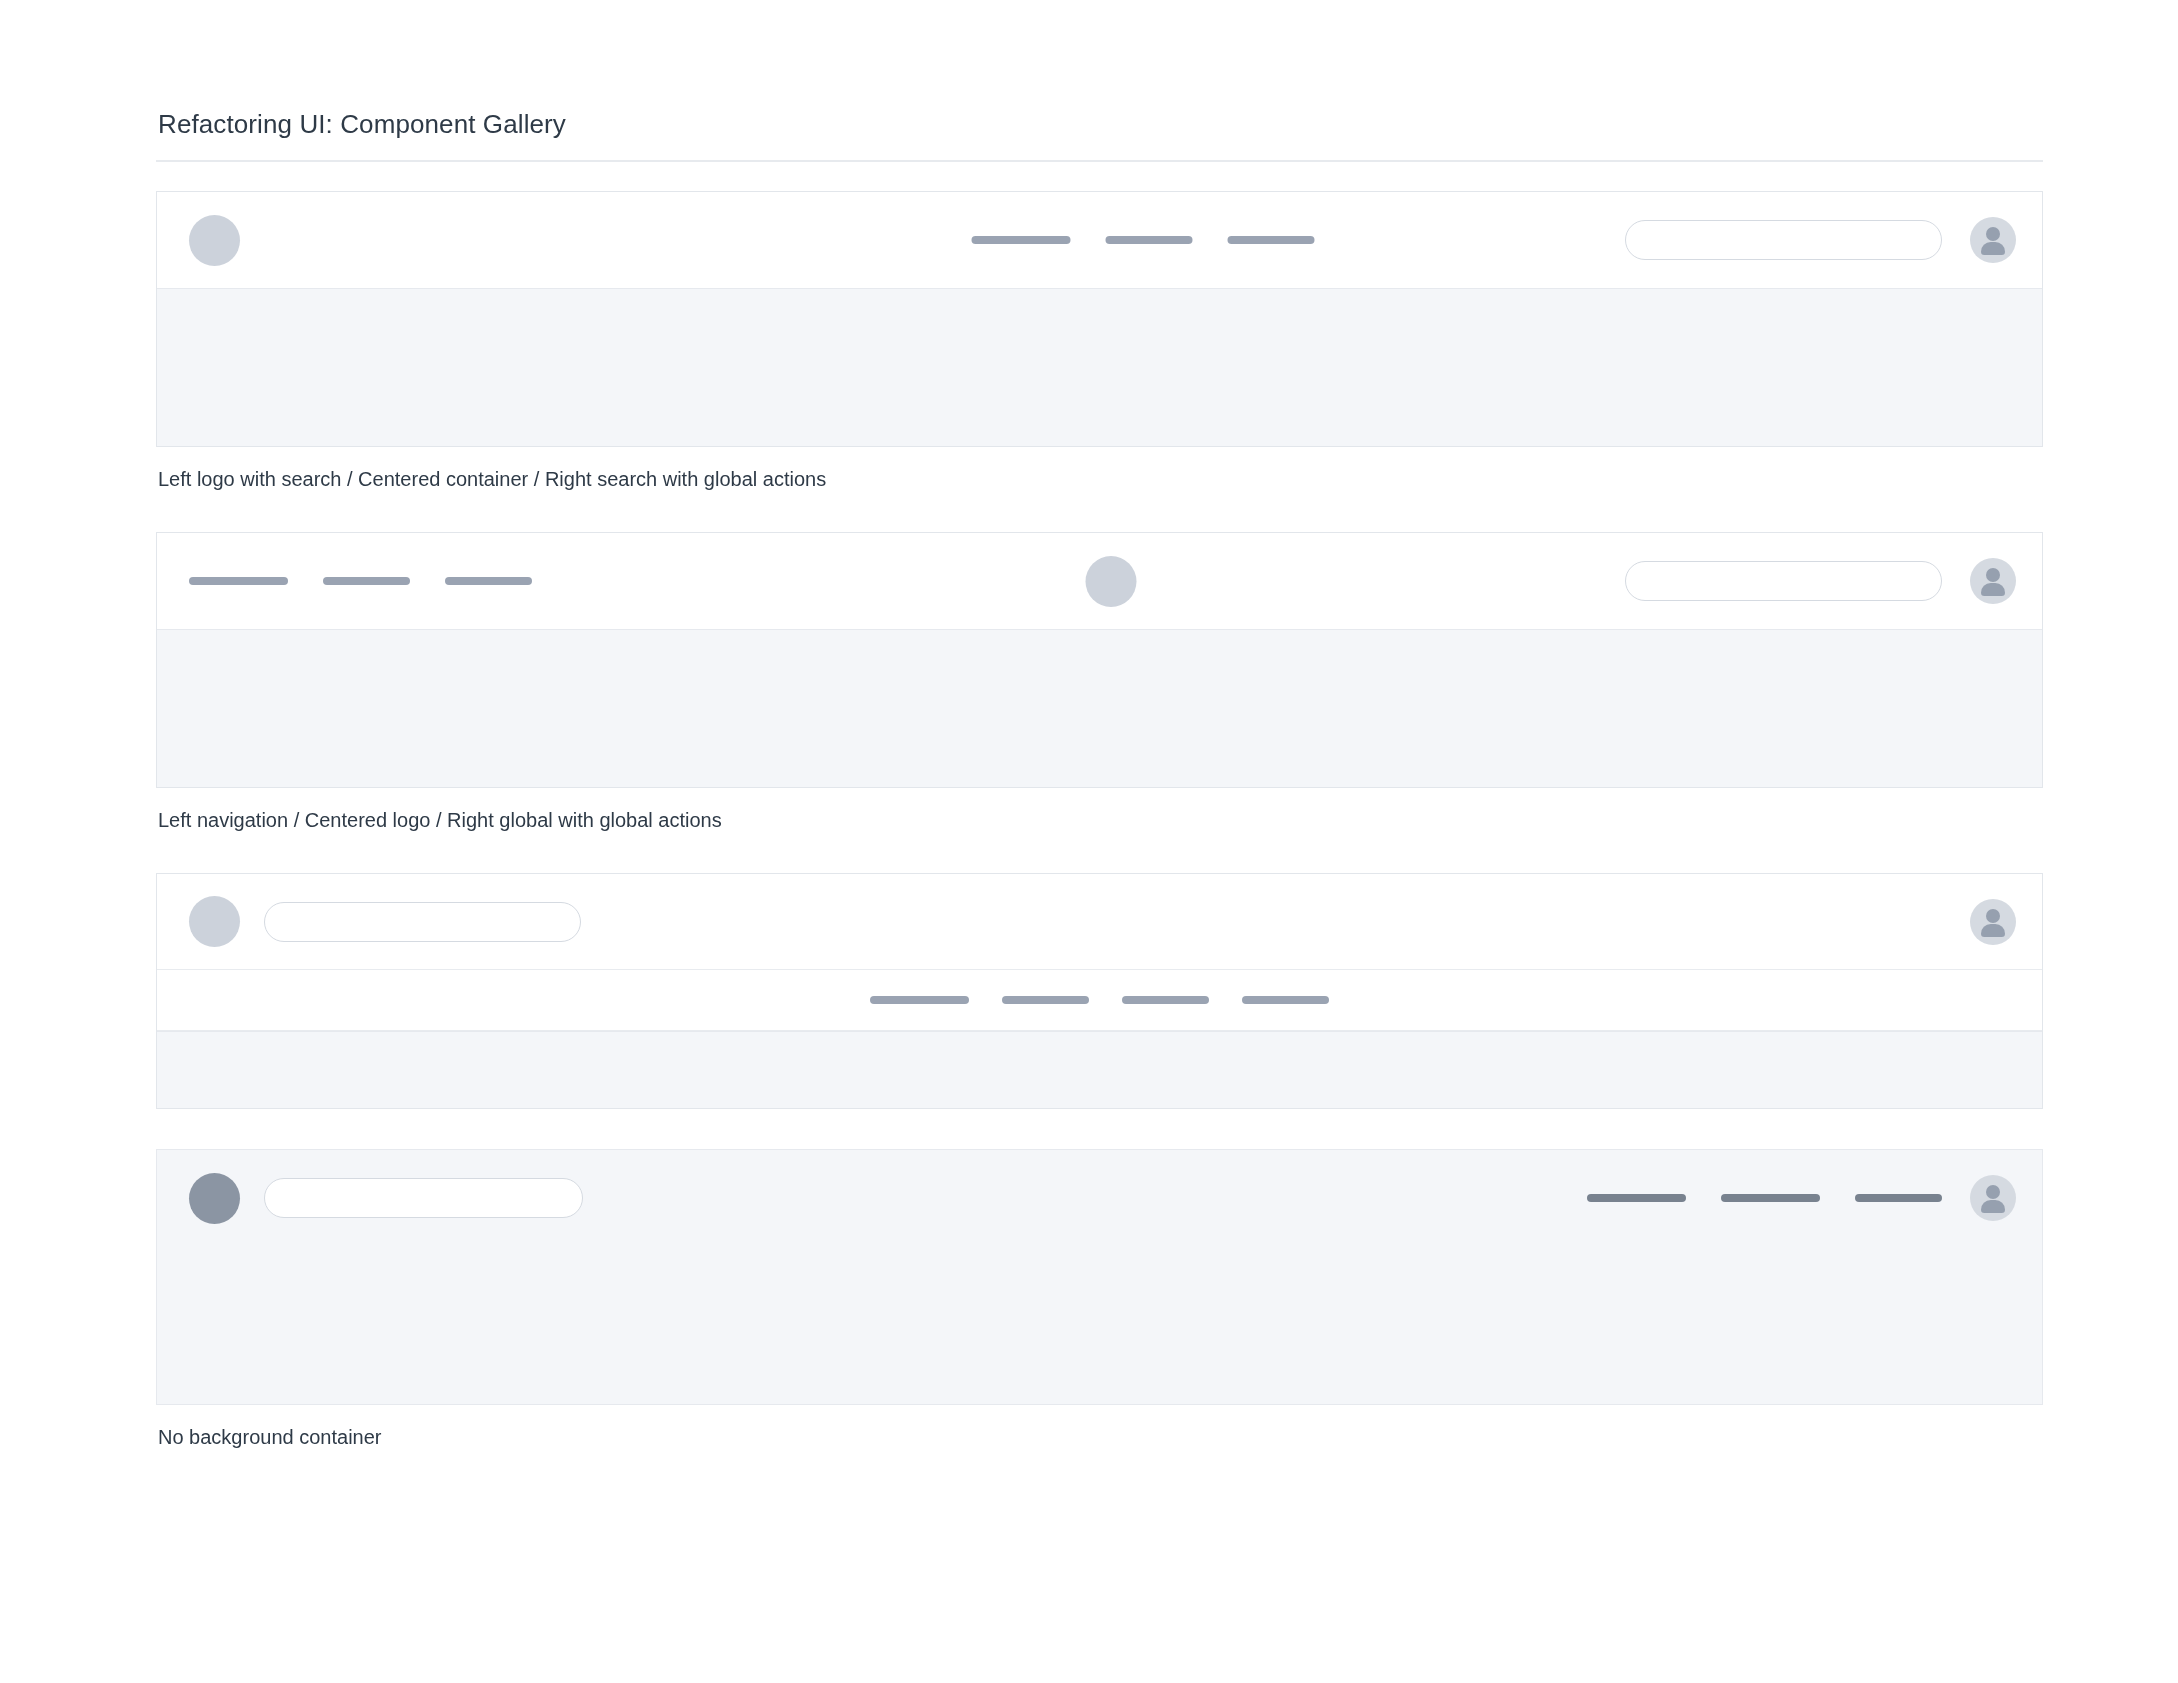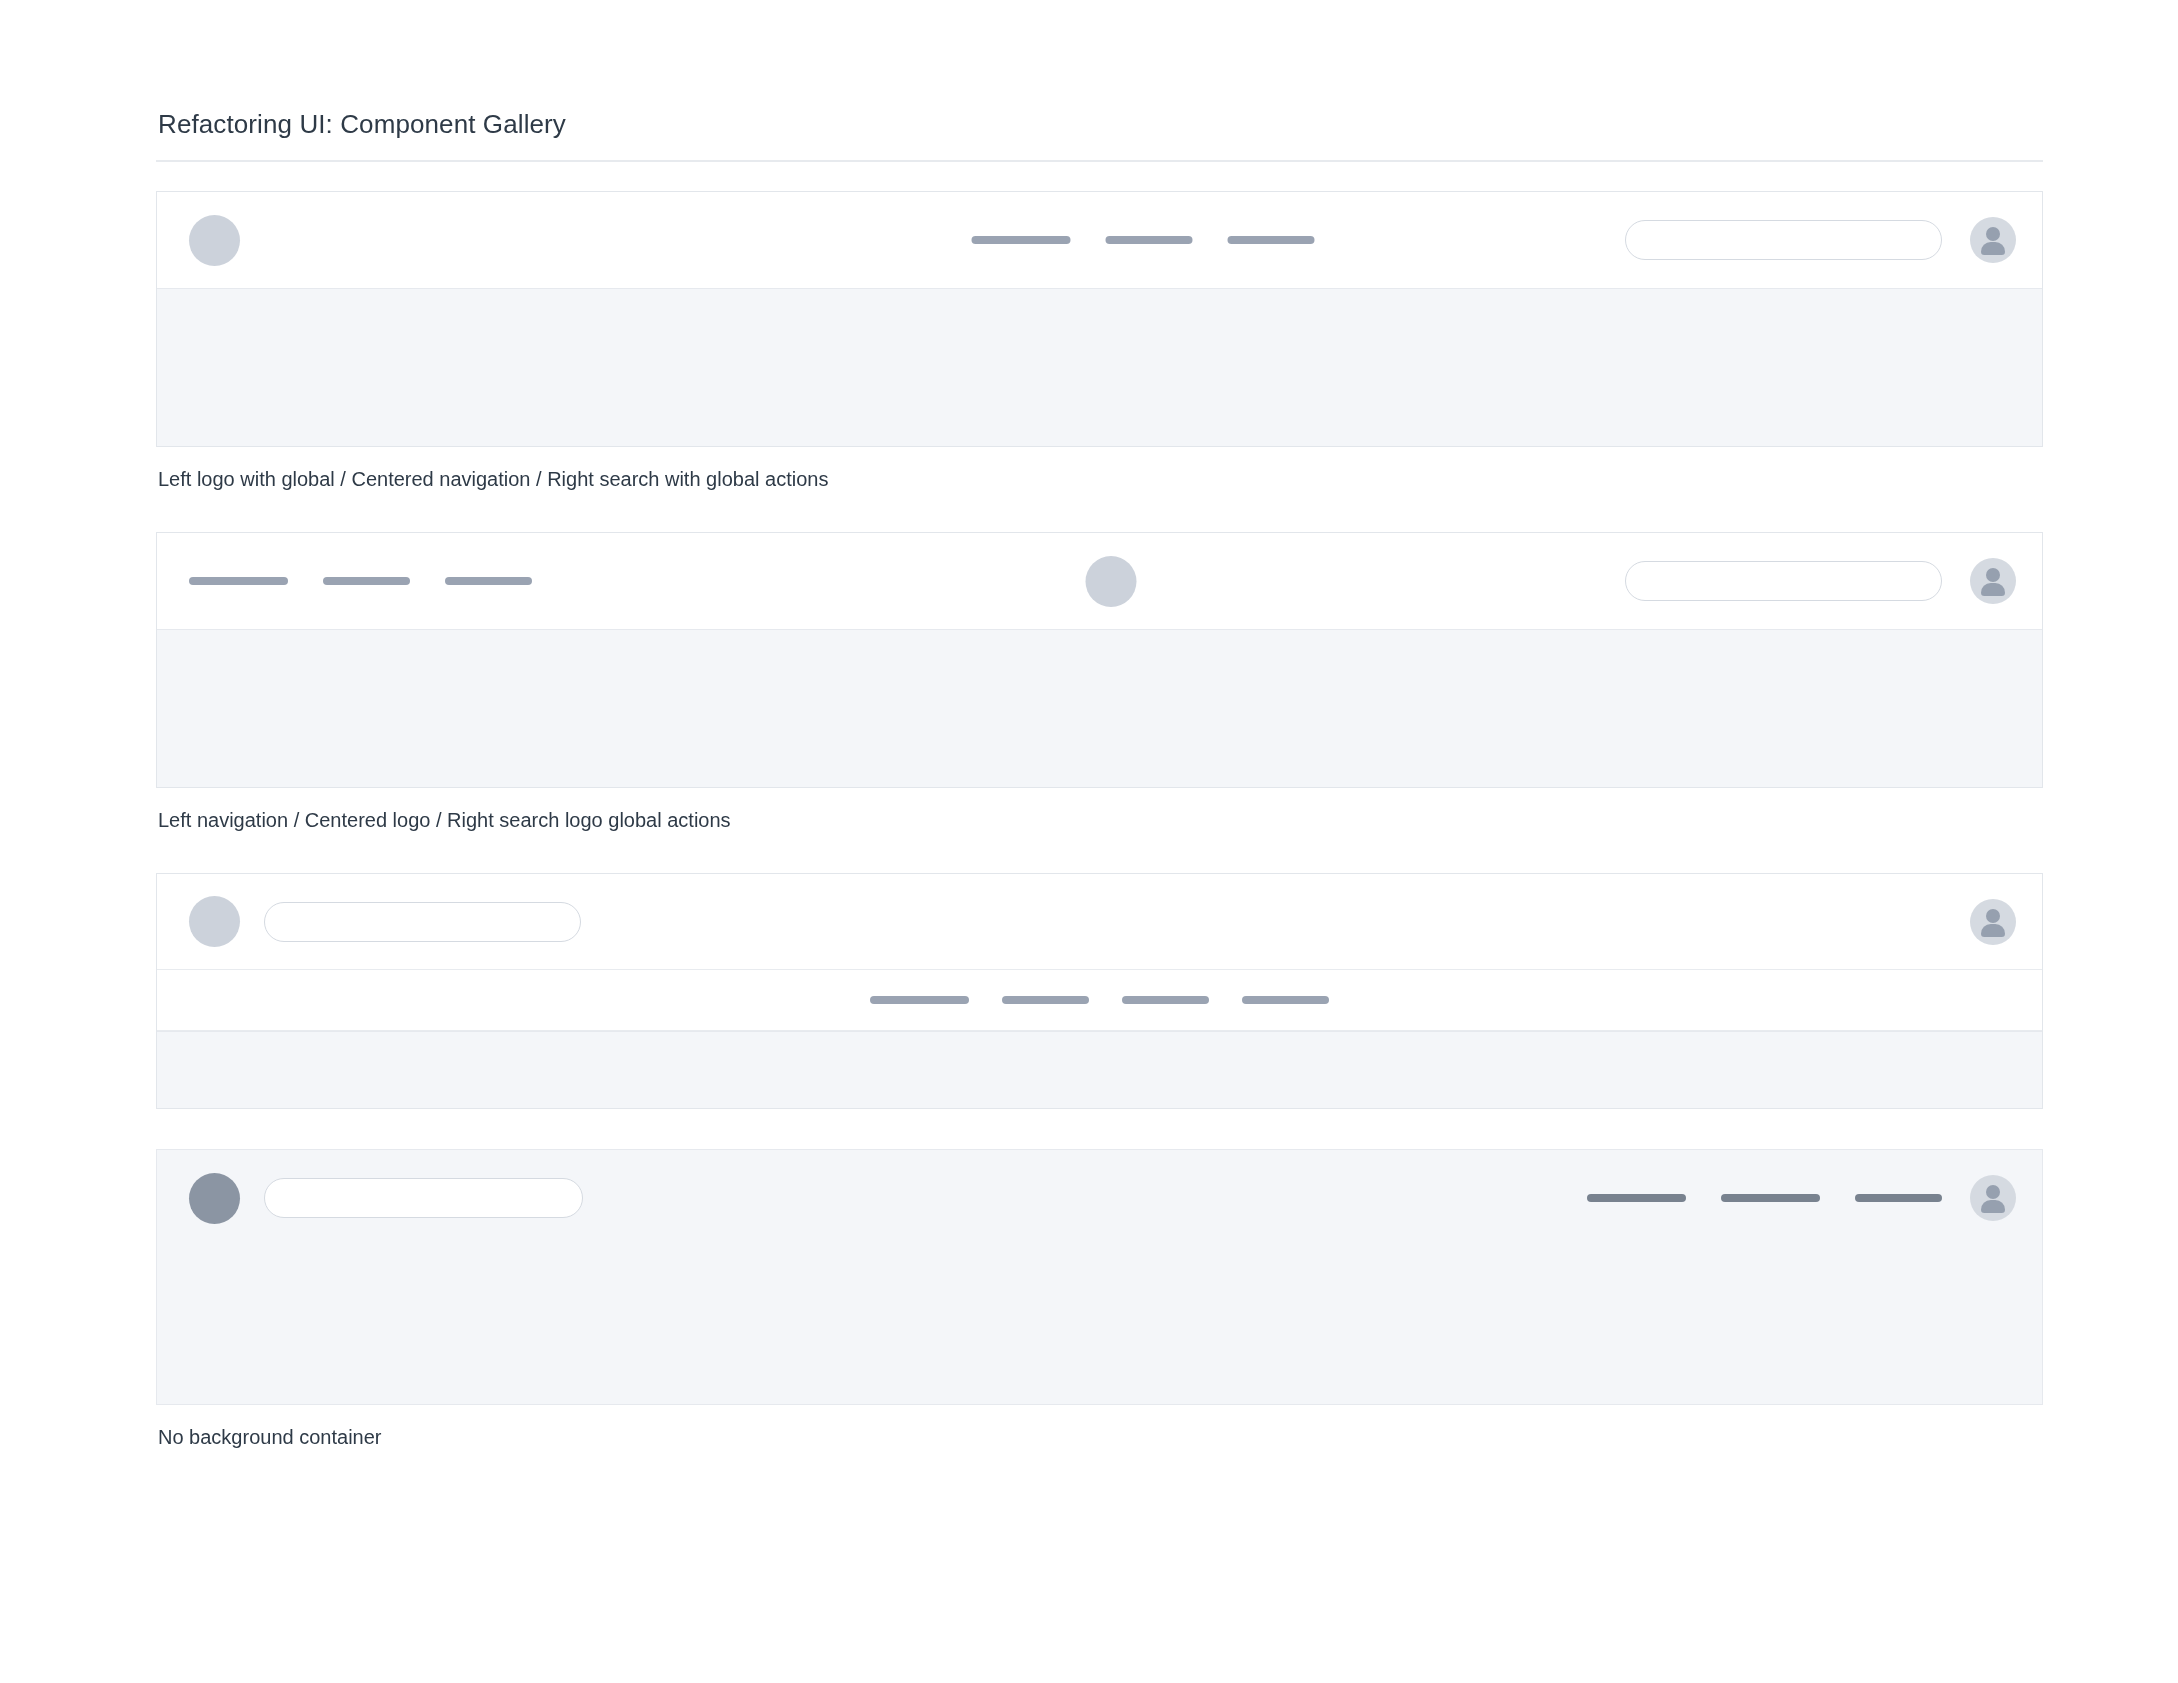--- a/index.html
+++ b/index.html
@@ -193,21 +193,21 @@
             <div class="slot-right">
               <div class="search-pill"></div>
               <div class="avatar">
                 <span class="head"></span>
                 <span class="shoulders"></span>
               </div>
             </div>
           </div>
           <div class="body-fill"></div>
         </div>
-        <div class="caption">Left logo with global / Centered navigation / Right search with global actions</div>
+        <div class="caption">Left logo with search / Centered container / Right search with global actions</div>
       </div>
 
       <div class="gallery-item">
         <div class="card">
           <div class="bar">
             <div class="slot-left">
               <div class="nav-bar-group">
                 <div class="nav-bar"></div>
                 <div class="nav-bar w-short"></div>
                 <div class="nav-bar w-short"></div>
@@ -219,21 +219,21 @@
             <div class="slot-right">
               <div class="search-pill"></div>
               <div class="avatar">
                 <span class="head"></span>
                 <span class="shoulders"></span>
               </div>
             </div>
           </div>
           <div class="body-fill"></div>
         </div>
-        <div class="caption">Left navigation / Centered logo / Right search logo global actions</div>
+        <div class="caption">Left navigation / Centered logo / Right global with global actions</div>
       </div>
 
       <div class="gallery-item">
         <div class="card">
           <div class="bar divider-below">
             <div class="slot-left">
               <div class="logo-dot"></div>
               <div class="search-pill"></div>
             </div>
             <div class="slot-right">

